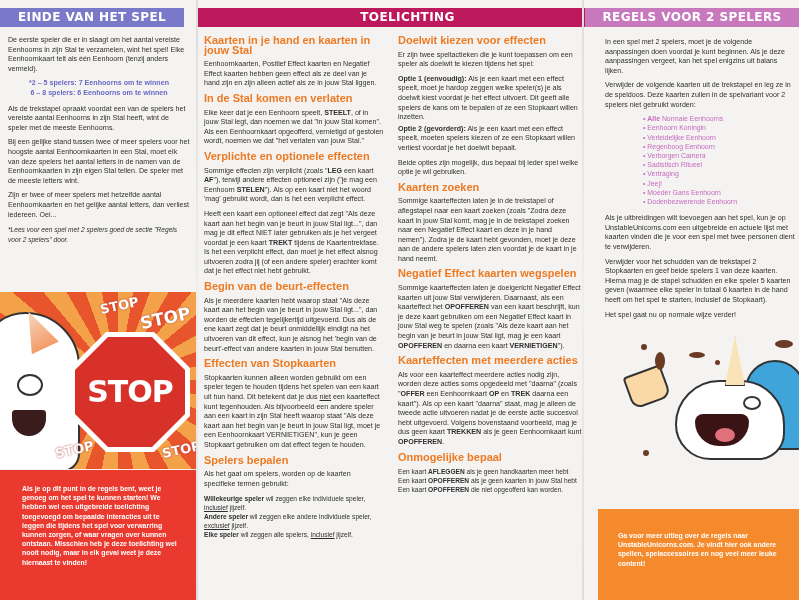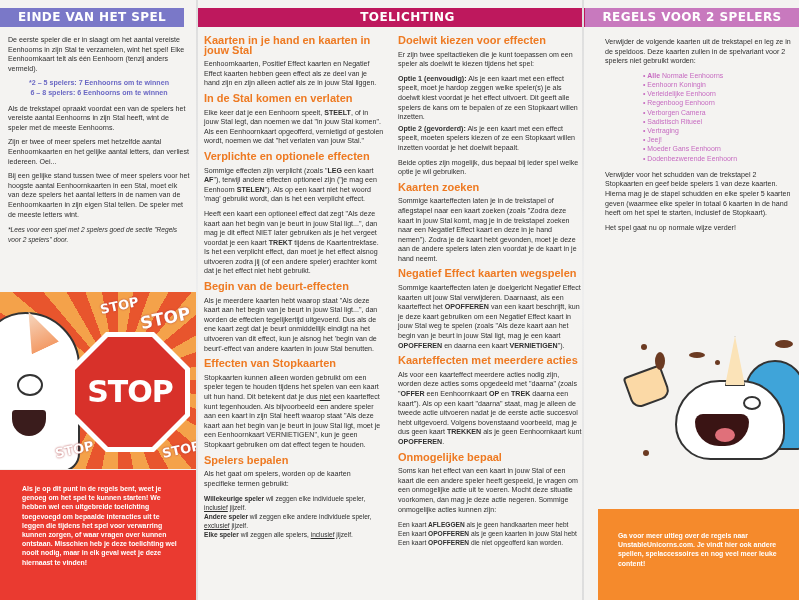--- a/index.html
+++ b/index.html
@@ -72,22 +72,22 @@
 
   <div class="col" id="col1">
     <div class="hdr-bar" style="left:0;width:184px;background:#7a78c8;">
       <span class="hdr-txt">EINDE VAN HET SPEL</span>
     </div>
     <div class="txt" style="left:8px;top:36px;width:182px;">
       <p>De eerste speler die er in slaagt om het aantal vereiste Eenhoorns in zijn Stal te verzamelen, wint het spel! Elke Eenhoornkaart telt als één Eenhoorn (tenzij anders vermeld).</p>
       <div class="blue">*2 – 5 spelers: 7 Eenhoorns om te winnen</div>
       <div class="blue" style="margin-bottom:6px;">6 – 8 spelers: 6 Eenhoorns om te winnen</div>
       <p>Als de trekstapel opraakt voordat een van de spelers het vereiste aantal Eenhoorns in zijn Stal heeft, wint de speler met de meeste Eenhoorns.</p>
+      <p>Bij een gelijke stand tussen twee of meer spelers voor het hoogste aantal Eenhoornkaarten in een Stal, moet elk van deze spelers het aantal letters in de namen van de Eenhoornkaarten in zijn eigen Stal tellen. De speler met de meeste letters wint.</p>
       <p>Zijn er twee of meer spelers met hetzelfde aantal Eenhoornkaarten en het gelijke aantal letters, dan verliest iedereen. Oei...</p>
-      <p>Bij een gelijke stand tussen twee of meer spelers voor het hoogste aantal Eenhoornkaarten in een Stal, moet elk van deze spelers het aantal letters in de namen van de Eenhoornkaarten in zijn eigen Stal tellen. De speler met de meeste letters wint.</p>
       <p class="i">*Lees voor een spel met 2 spelers goed de sectie "Regels voor 2 spelers" door.</p>
     </div>
 
     <div class="stop-art">
       <div class="unicorn1">
         <div class="horn1"></div>
         <div class="eye1"></div>
         <div class="mouth1"></div>
       </div>
       <div class="octagon">
@@ -132,60 +132,61 @@
       <p>Als het gaat om spelers, worden op de kaarten specifieke termen gebruikt:</p>
       <div class="small"><span class="b">Willekeurige speler</span><span> wil zeggen elke individuele speler, </span><span class="u">inclusief</span><span> jijzelf.</span></div>
       <div class="small"><span class="b">Andere speler</span><span> wil zeggen elke andere individuele speler, </span><span class="u">exclusief</span><span> jijzelf.</span></div>
       <div class="small"><span class="b">Elke speler</span><span> wil zeggen alle spelers, </span><span class="u">inclusief</span><span> jijzelf.</span></div>
     </div>
 
     <div class="txt inner-col c2b">
       <div class="sub">Doelwit kiezen voor effecten</div>
       <p>Er zijn twee speltactieken die je kunt toepassen om een speler als doelwit te kiezen tijdens het spel:</p>
       <p style="margin-bottom:2px;"><span class="b">Optie 1 (eenvoudig):</span><span> Als je een kaart met een effect speelt, moet je hardop zeggen welke speler(s) je als doelwit kiest voordat je het effect uitvoert. Dit geeft alle spelers de kans om te bepalen of ze een Stopkaart willen inzetten.</span></p>
-      <p><span class="b">Optie 2 (gevorderd):</span><span> Als je een kaart met een effect speelt, moeten spelers kiezen of ze een Stopkaart willen inzetten voordat je het doelwit bepaalt.</span></p>
+      <p><span class="b">Optie 2 (gevorderd):</span><span> Als je een kaart met een effect speelt, moeten spelers kiezen of ze een Stopkaart willen verliest voordat je het doelwit bepaalt.</span></p>
       <p>Beide opties zijn mogelijk, dus bepaal bij ieder spel welke optie je wil gebruiken.</p>
 
       <div class="sub">Kaarten zoeken</div>
       <p>Sommige kaarteffecten laten je in de trekstapel of aflegstapel naar een kaart zoeken (zoals "Zodra deze kaart in jouw Stal komt, mag je in de trekstapel zoeken naar een Negatief Effect kaart en deze in je hand nemen"). Zodra je de kaart hebt gevonden, moet je deze aan de andere spelers laten zien voordat je de kaart in je hand neemt.</p>
 
       <div class="sub">Negatief Effect kaarten wegspelen</div>
       <p><span>Sommige kaarteffecten laten je doelgericht Negatief Effect kaarten uit jouw Stal verwijderen. Daarnaast, als een kaarteffect het </span><span class="b">OPOFFEREN</span><span> van een kaart beschrijft, kun je deze kaart gebruiken om een Negatief Effect kaart in jouw Stal weg te spelen (zoals "Als deze kaart aan het begin van je beurt in jouw Stal ligt, mag je een kaart </span><span class="b">OPOFFEREN</span><span> en daarna een kaart </span><span class="b">VERNIETIGEN</span><span>").</span></p>
 
       <div class="sub">Kaarteffecten met meerdere acties</div>
       <p><span>Als voor een kaarteffect meerdere acties nodig zijn, worden deze acties soms opgedeeld met "daarna" (zoals "</span><span class="b">OFFER</span><span> een Eenhoornkaart </span><span class="b">OP</span><span> en </span><span class="b">TREK</span><span> daarna een kaart"). Als op een kaart "daarna" staat, mag je alleen de tweede actie uitvoeren nadat je de eerste actie succesvol hebt uitgevoerd. Volgens bovenstaand voorbeeld, mag je dus geen kaart </span><span class="b">TREKKEN</span><span> als je geen Eenhoornkaart kunt </span><span class="b">OPOFFEREN</span><span>.</span></p>
 
       <div class="sub">Onmogelijke bepaal</div>
-      <p>Soms kan het effect van een kaart in jouw Stal of een kaart die een andere speler heeft gespeeld, je vragen om een onmogelijke actie uit te voeren. Mocht deze situatie voorkomen, dan mag je deze actie negeren. Sommige onmogelijke acties kunnen zijn:</p>
       <div class="small"><span>Een kaart </span><span class="b">AFLEGGEN</span><span> als je geen handkaarten meer hebt</span></div>
       <div class="small"><span>Een kaart </span><span class="b">OPOFFEREN</span><span> als je geen kaarten in jouw Stal hebt</span></div>
       <div class="small"><span>Een kaart </span><span class="b">OPOFFEREN</span><span> die niet opgeofferd kan worden.</span></div>
     </div>
   </div>
 
   <div class="fold" style="left:582px;"></div>
 
   <div class="col" id="col3">
     <div class="hdr-bar" style="left:0;width:214px;background:#c879be;">
       <span class="hdr-txt">REGELS VOOR 2 SPELERS</span>
     </div>
     <div class="txt" style="left:20px;top:38px;width:190px;">
+      <p>In een spel met 2 spelers, moet je de volgende aanpassingen doen voordat je kunt beginnen. Als je deze aanpassingen vergeet, kan het spel enigzins uit balans lijken.</p>
       <p style="margin-bottom:0;">Verwijder de volgende kaarten uit de trekstapel en leg ze in de speldoos. Deze kaarten zullen in de spelvariant voor 2 spelers niet gebruikt worden:</p>
       <ul class="list">
         <li><span class="b">Alle</span><span> Normale Eenhoorns</span></li>
         <li>Eenhoorn Koningin</li>
         <li>Verleidelijke Eenhoorn</li>
         <li>Regenboog Eenhoorn</li>
         <li>Verborgen Camera</li>
         <li>Sadistisch Ritueel</li>
         <li>Vertraging</li>
         <li>Jeej!</li>
         <li>Moeder Gans Eenhoorn</li>
         <li>Dodenbezwerende Eenhoorn</li>
       </ul>
+      <p>Als je uitbreidingen wilt toevoegen aan het spel, kun je op UnstableUnicorns.com een uitgebreide en actuele lijst met kaarten vinden die je voor een spel met twee personen dient te verwijderen.</p>
       <p>Verwijder voor het schudden van de trekstapel 2 Stopkaarten en geef beide spelers 1 van deze kaarten. Hierna mag je de stapel schudden en elke speler 5 kaarten geven (waarmee elke speler in totaal 6 kaarten in de hand heeft om het spel te starten, inclusief de Stopkaart).</p>
       <p>Het spel gaat nu op normale wijze verder!</p>
     </div>
 
     <div class="coffee-art">
       <div class="uni-mane"></div>
       <div class="uni-head"></div>
       <div class="uni-horn"></div>
       <div class="uni-eye"></div>
       <div class="uni-mouth"></div>

